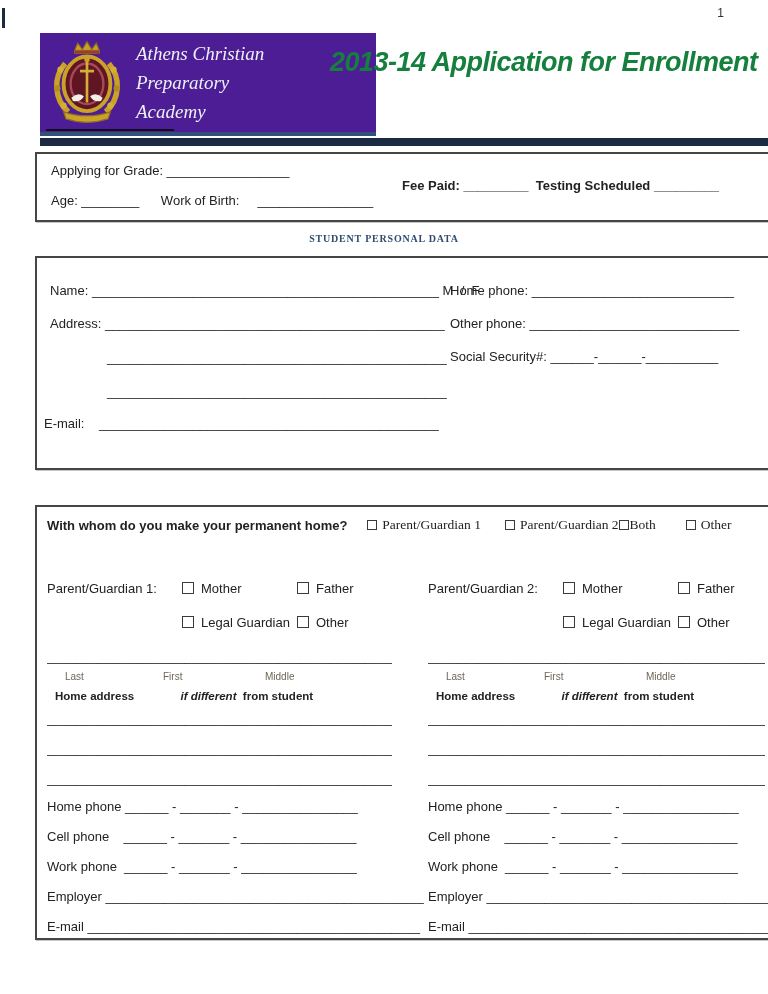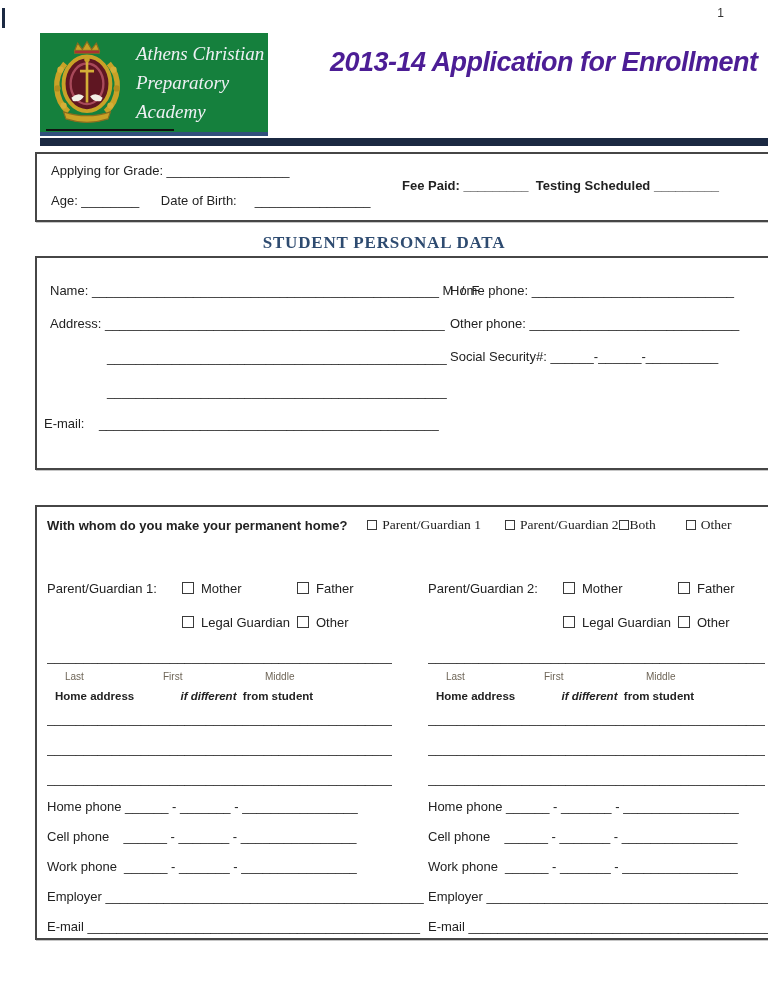--- a/index.html
+++ b/index.html
@@ -3,41 +3,41 @@
 <meta charset="utf-8">
 <style>
   html,body{margin:0;padding:0;background:#ffffff;}
   .page{position:relative;width:768px;height:994px;background:#ffffff;overflow:hidden;
         font-family:"Liberation Sans",sans-serif;color:#222;}
   .pre{white-space:pre;}
 
   
   .corner-mark{position:absolute;left:2px;top:8px;width:3px;height:20px;background:#1b2942;}
   .page-number{position:absolute;top:6px;right:44px;font-size:12px;color:#333;}
-  .logo-box{position:absolute;left:40px;top:33px;width:228px;height:99px;background:#15803d;
+  .logo-box{position:absolute;left:40px;top:33px;width:336px;height:99px;background:#4c1d95;
             border-bottom:4px solid #31507c;display:flex;align-items:center;}
   .crest{margin:4px 2px 4px 8px;flex:0 0 auto;}
   .logo-text{margin-left:8px;font-family:"Liberation Serif",serif;font-style:italic;
              font-size:19px;line-height:29px;color:#eef0f4;}
   .black-underline{position:absolute;left:46px;top:129px;width:128px;height:2px;background:#101010;}
   .navy-bar{position:absolute;left:40px;top:138px;width:728px;height:8px;background:#1b2942;}
   .doc-title{position:absolute;left:330px;top:47px;font-style:italic;font-weight:700;
-             font-size:27px;letter-spacing:-0.5px;color:#4c1d95;}
+             font-size:27px;letter-spacing:-0.5px;color:#15803d;}
 
   
   .fbox{position:absolute;left:35px;width:742px;border:2px solid #464646;background:#fff;
         box-shadow:1px 1px 0 #c6c6c6;box-sizing:border-box;}
   .admin-box{top:152px;height:70px;}
   .admin-left{position:absolute;left:14px;top:9px;font-size:13px;}
   .admin-left .row2{margin-top:15px;}
   .admin-right{position:absolute;left:365px;top:9px;font-size:13px;font-weight:700;}
   .admin-right .row2{margin-top:15px;}
 
   .section-heading{position:absolute;left:0;width:768px;text-align:center;
-                   font-family:"Liberation Serif",serif;font-weight:700;font-size:17px;
+                   font-family:"Liberation Serif",serif;font-weight:700;font-size:10px;
                    letter-spacing:0.8px;color:#2e4b70;}
   .sh-student{top:233px;}
   .sh-family{top:483px;}
 
   .student-box{top:256px;height:214px;font-size:13px;}
   .student-box .abs{position:absolute;}
 
   .family-box{top:505px;height:435px;font-size:13px;}
   .fq-row{position:absolute;left:10px;top:10px;display:flex;align-items:center;}
   .fq{font-weight:700;font-size:13px;}
@@ -109,21 +109,21 @@
       <div>Academy</div>
     </div>
   </div>
   <div class="black-underline"></div>
   <div class="navy-bar"></div>
   <div class="doc-title">2013-14 Application for Enrollment</div>
 
   <div class="fbox admin-box">
     <div class="admin-left">
       <div class="pre">Applying for Grade: _________________</div>
-      <div class="pre row2">Age: ________      Date of Birth:     ________________</div>
+      <div class="pre row2">Age: ________      Work of Birth:     ________________</div>
     </div>
     <div class="admin-right">
       <div class="pre row2">Fee Paid: _________  Testing Scheduled _________</div>
     </div>
   </div>
 
   <div class="section-heading sh-student">STUDENT PERSONAL DATA</div>
 
   <div class="fbox student-box">
     <div class="abs pre" style="left:13px;top:25px;"><span>Name: ________________________________________________</span> <span>M  /  F</span></div>

